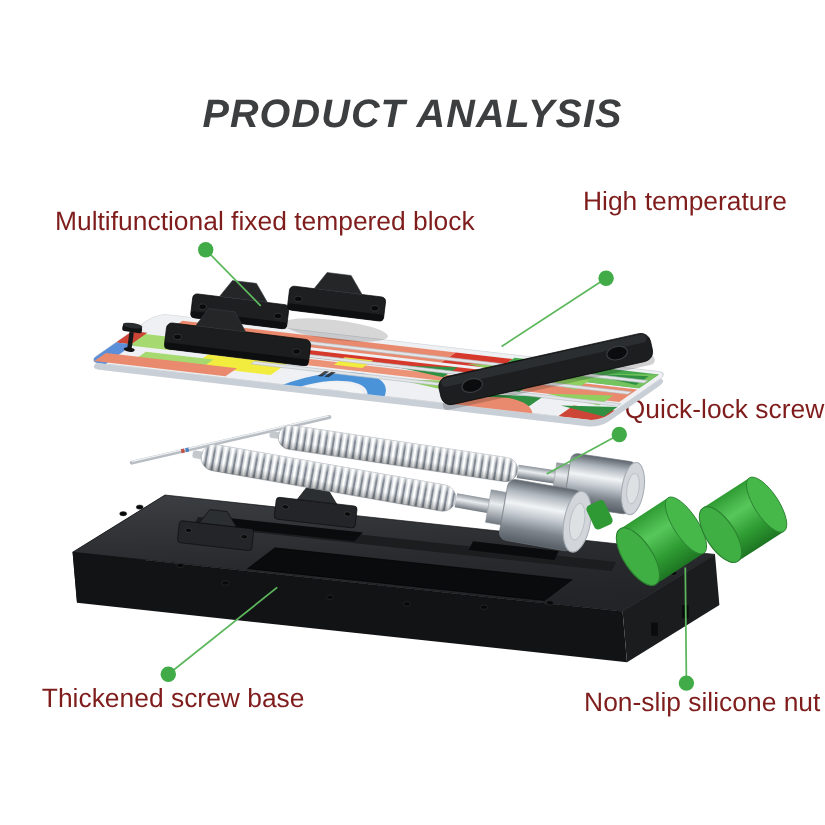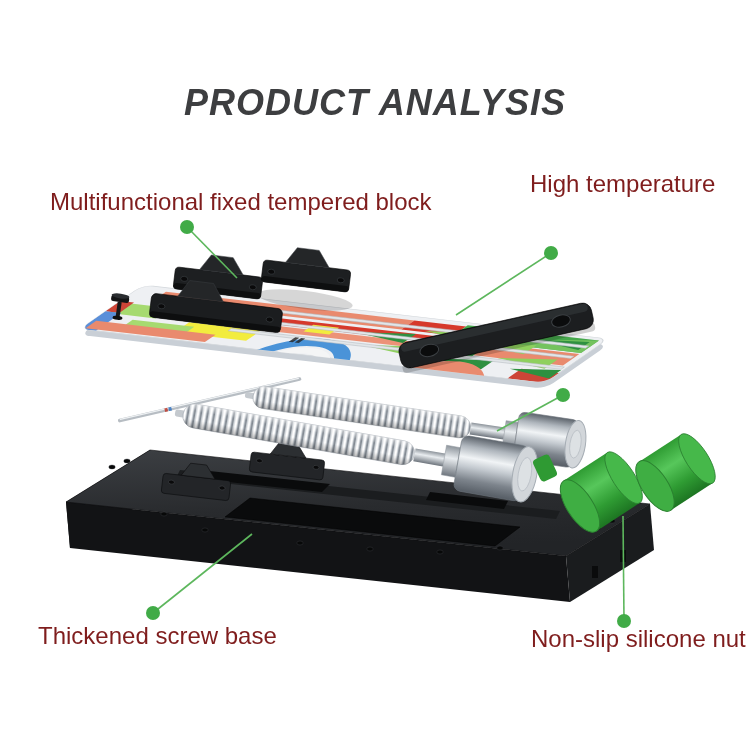--- a/index.html
+++ b/index.html
@@ -27,20 +27,23 @@
 <div class="canvas">
 
   <h1 class="page-title">PRODUCT ANALYSIS</h1>
 
   <div class="callout" id="callout-sliding-block">
     <span>Multifunctional fixed tempered block</span>
   </div>
   <div class="callout" id="callout-tempered-glass">
     <div>High temperature</div>
   </div>
+  <div class="callout" id="callout-quick-lock">
+    <span>Quick-lock screw</span>
+  </div>
   <div class="callout" id="callout-alloy-base">
     <span>Thickened screw base</span>
   </div>
   <div class="callout" id="callout-silicone-nut">
     <span>Non-slip silicone nut</span>
   </div>
 
   <svg width="750" height="750" viewBox="0 0 750 750">
     <defs>
       <linearGradient id="gKnob" x1="0" y1="0" x2="0" y2="1">

